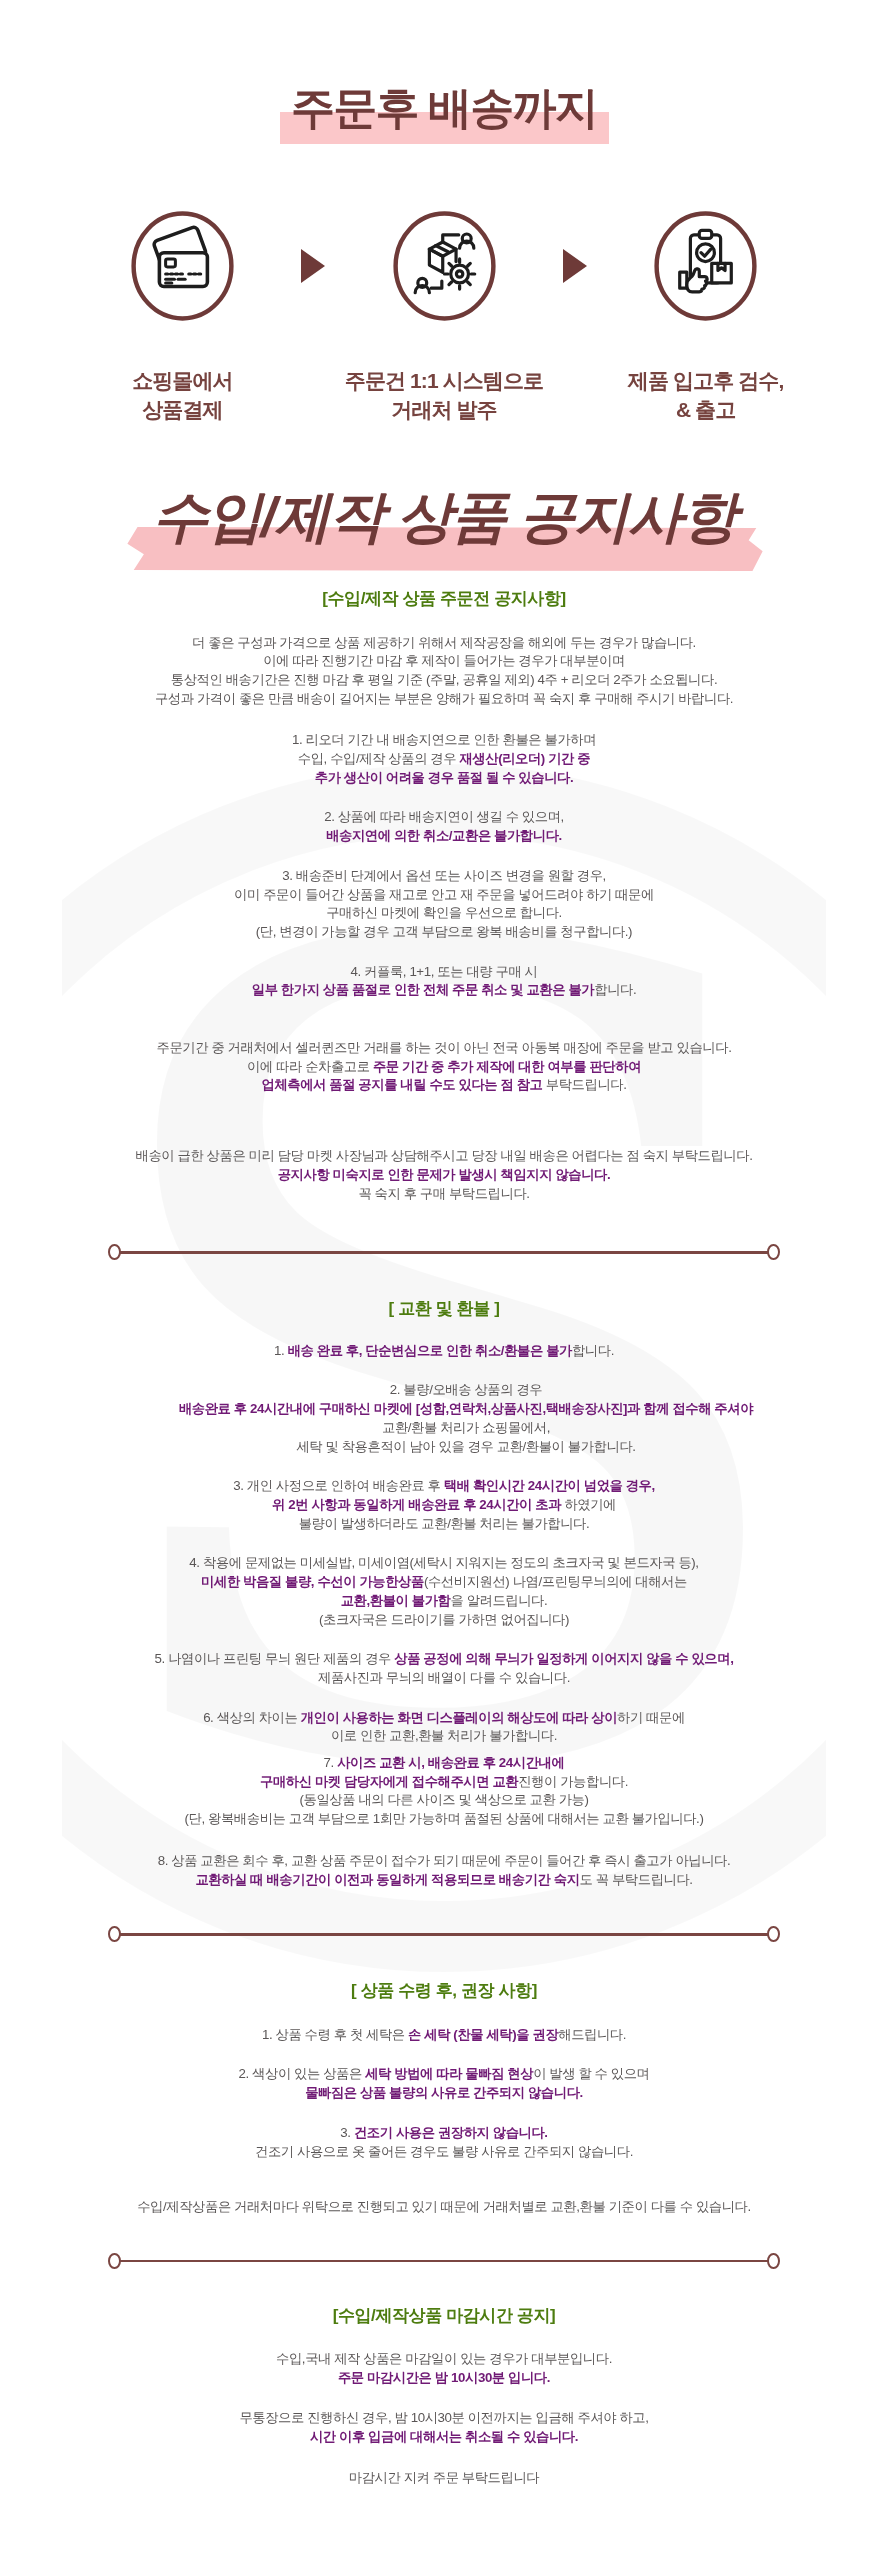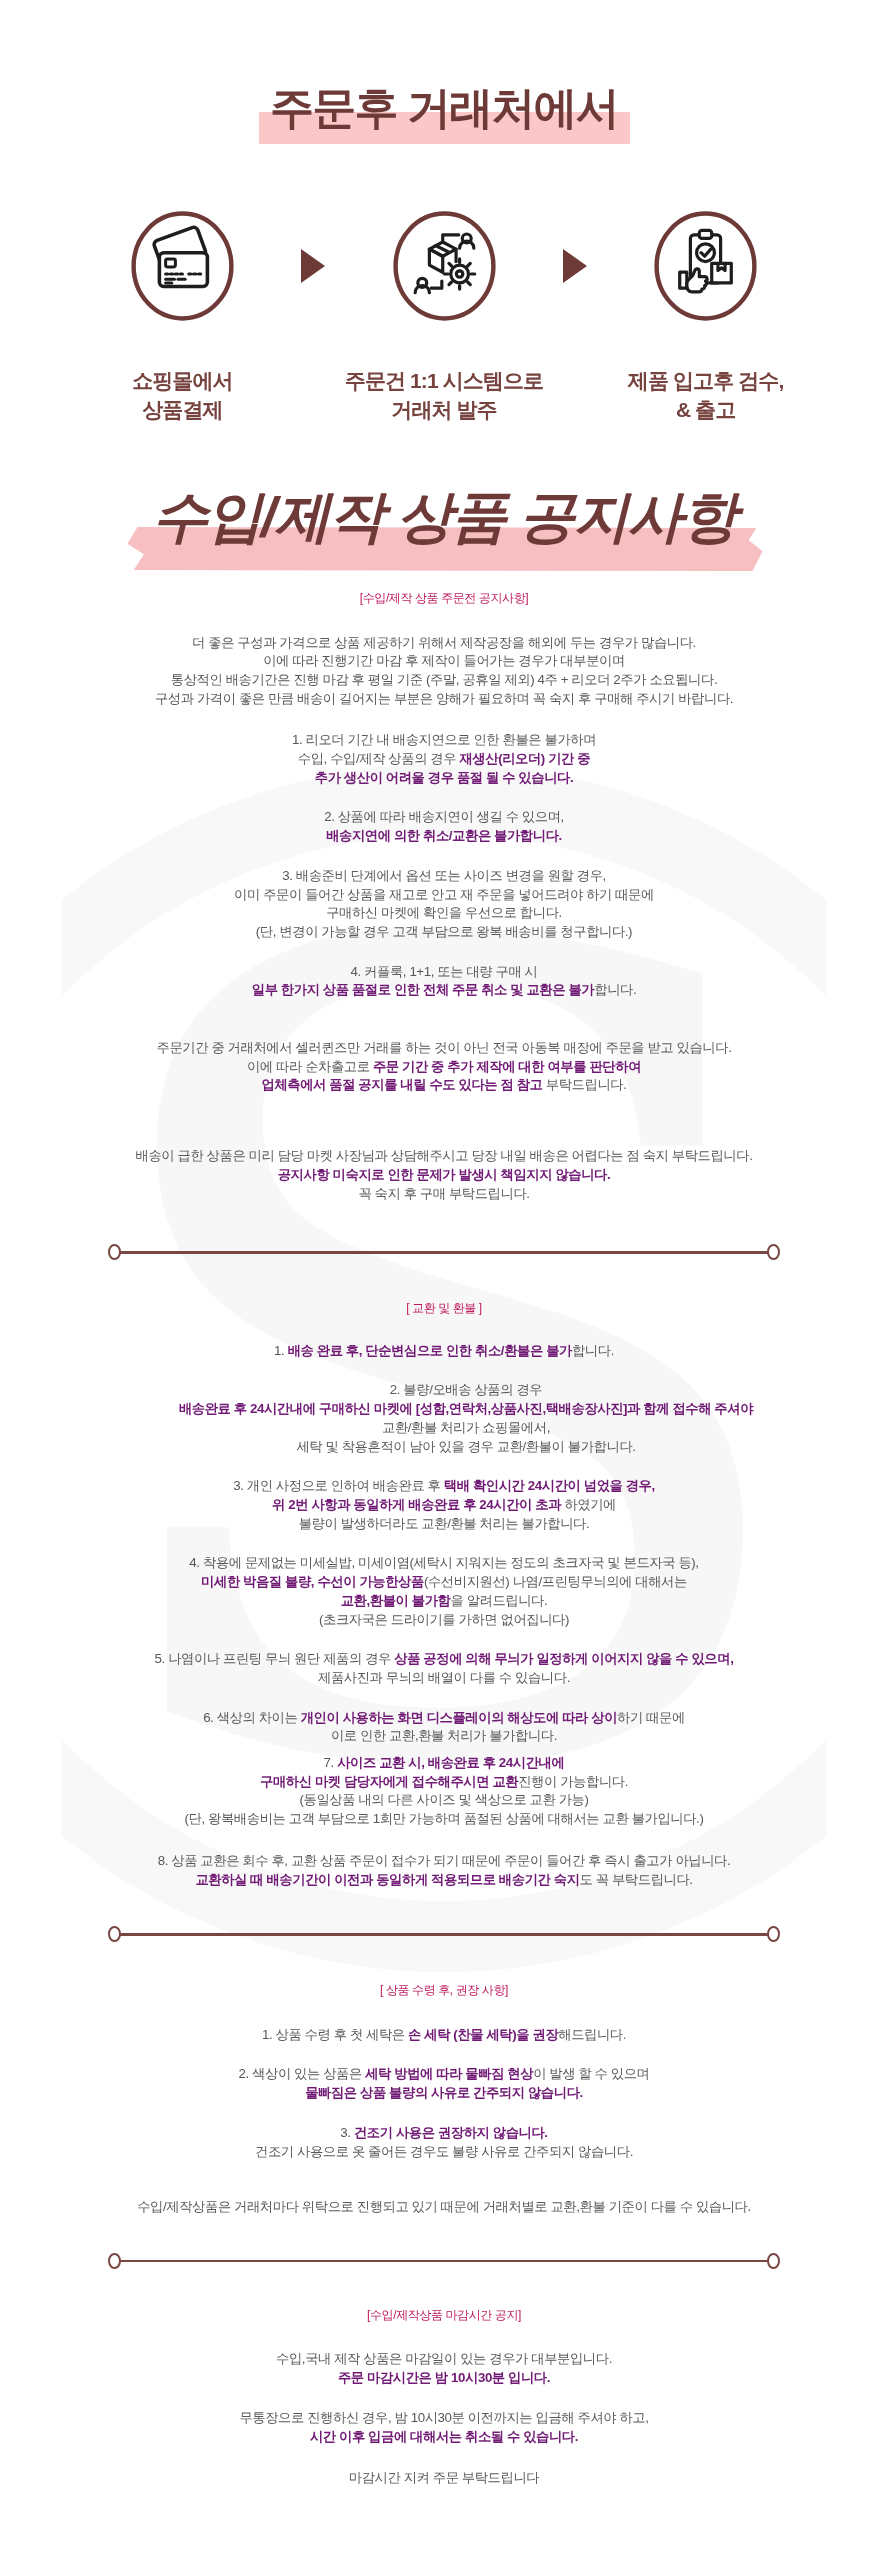--- a/index.html
+++ b/index.html
@@ -22,21 +22,21 @@
   .title2-row{margin-top:64px;}
   
   .flow-row{margin-top:76px;display:flex;justify-content:center;align-items:flex-start;}
   .step{width:227px;}
   .icon-ring{display:inline-block;}
   .step-label{margin-top:41px;font-size:21px;font-weight:bold;color:#76433f;line-height:29px;letter-spacing:-0.9px;}
   .arrow{width:0;height:0;border-top:17px solid transparent;border-bottom:17px solid transparent;
     border-left:24px solid #6e3a38;margin:39px 5.3px 0 5.3px;}
   
   .notice{margin-top:44px;}
-  .sec-header{font-size:12px;font-weight:normal;color:#be185d;letter-spacing:-0.4px;line-height:19.5px;}
+  .sec-header{font-size:17px;font-weight:bold;color:#4d7c0f;letter-spacing:-0.4px;line-height:19.5px;}
   .para{font-size:13.3px;line-height:18.7px;color:#5a5656;letter-spacing:-0.4px;}
   .line{min-height:18.7px;}
   .run-n{color:#5a5656;}
   .run-r{color:#701a75;font-weight:bold;}
   .divider{display:flex;align-items:center;width:672px;margin-left:auto;margin-right:auto;height:16px;}
   .ring{width:9px;height:12.4px;border:2.7px solid #7a4642;border-radius:50%;background:#fff;flex:none;}
   .dline{flex:1;height:2.7px;background:#7a4642;margin:0 -0.9px;}
 </style>
 </head>
 <body>
@@ -48,21 +48,21 @@
       <circle cx="430" cy="780" r="640" fill="none" stroke="#000000" stroke-opacity="0.028" stroke-width="80"></circle>
       <text x="430" y="1210" text-anchor="middle" font-family="'DejaVu Serif',serif" font-size="1250" fill="#000000" fill-opacity="0.03">S</text>
     </svg>
   </div>
 
   <div class="content">
 
     <div class="title1-row">
       <span class="title-wrap t1">
         <span class="band"></span>
-        <span class="title-text">주문후 거래처에서</span>
+        <span class="title-text">주문후 배송까지</span>
       </span>
     </div>
 
     <div class="flow-row">
 
       <div class="step">
         <span class="icon-ring">
           <svg width="105" height="112" viewBox="0 0 118 126">
             <ellipse cx="59" cy="63" rx="55" ry="59" fill="#fff" stroke="#6e3a38" stroke-width="5"></ellipse>
             <g fill="#ffffff" stroke="#1d1d1d" stroke-width="4" stroke-linejoin="round" stroke-linecap="round">

